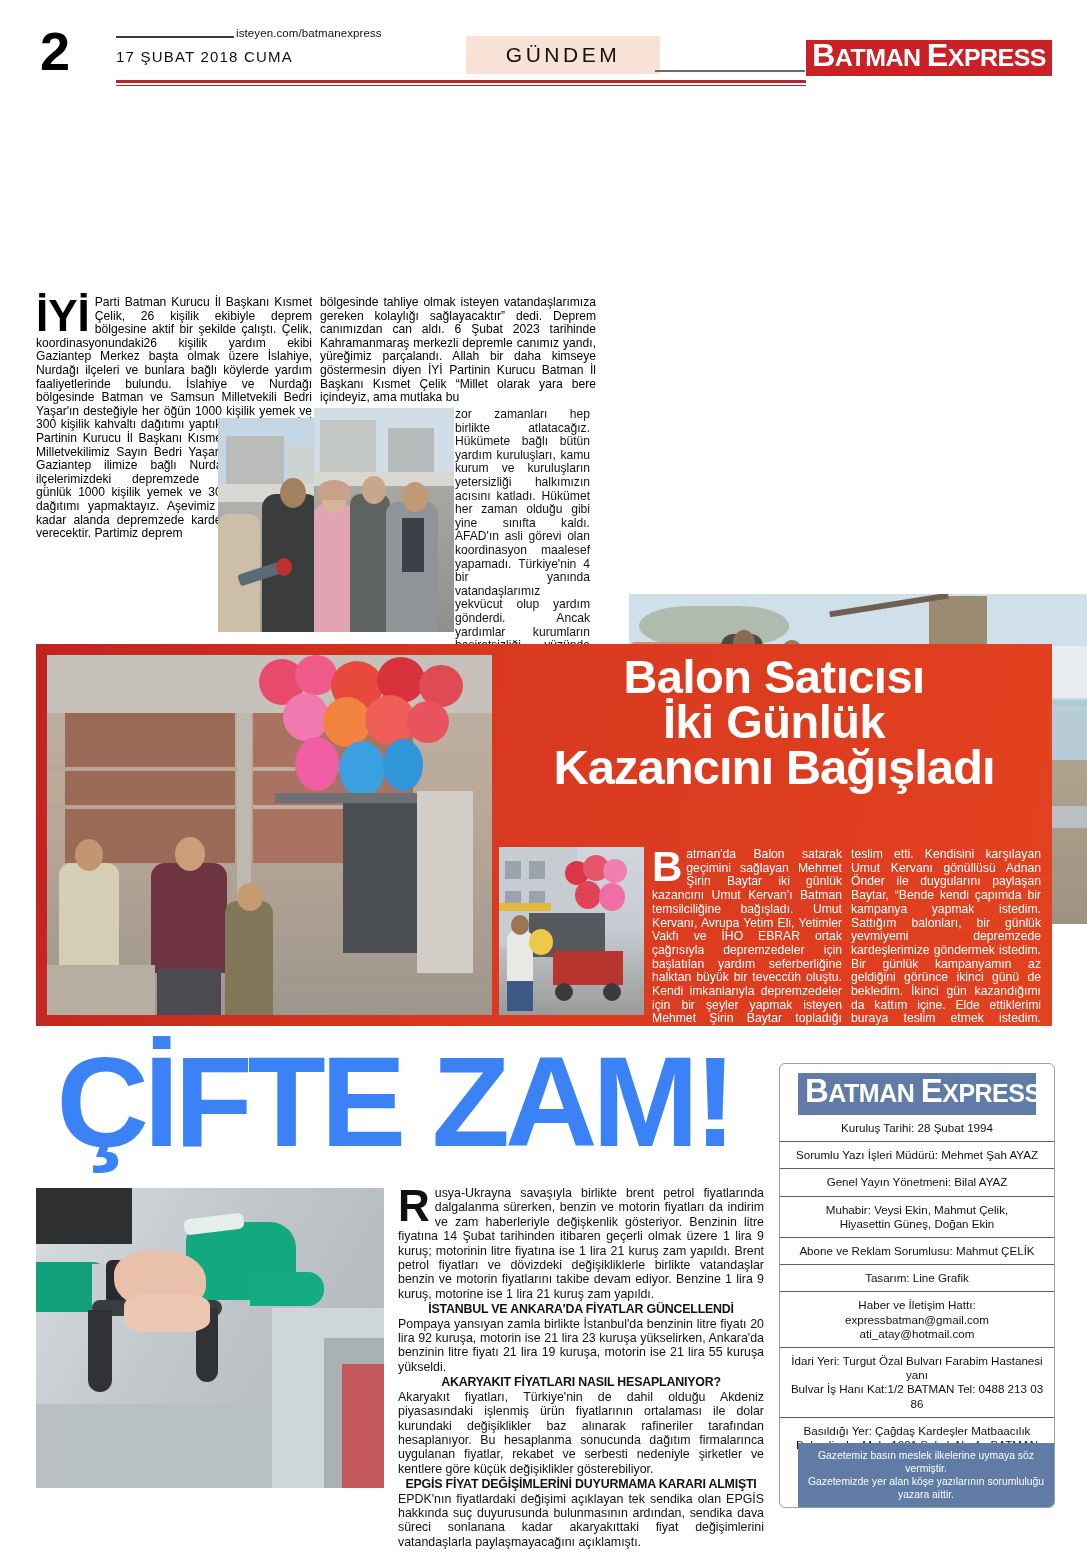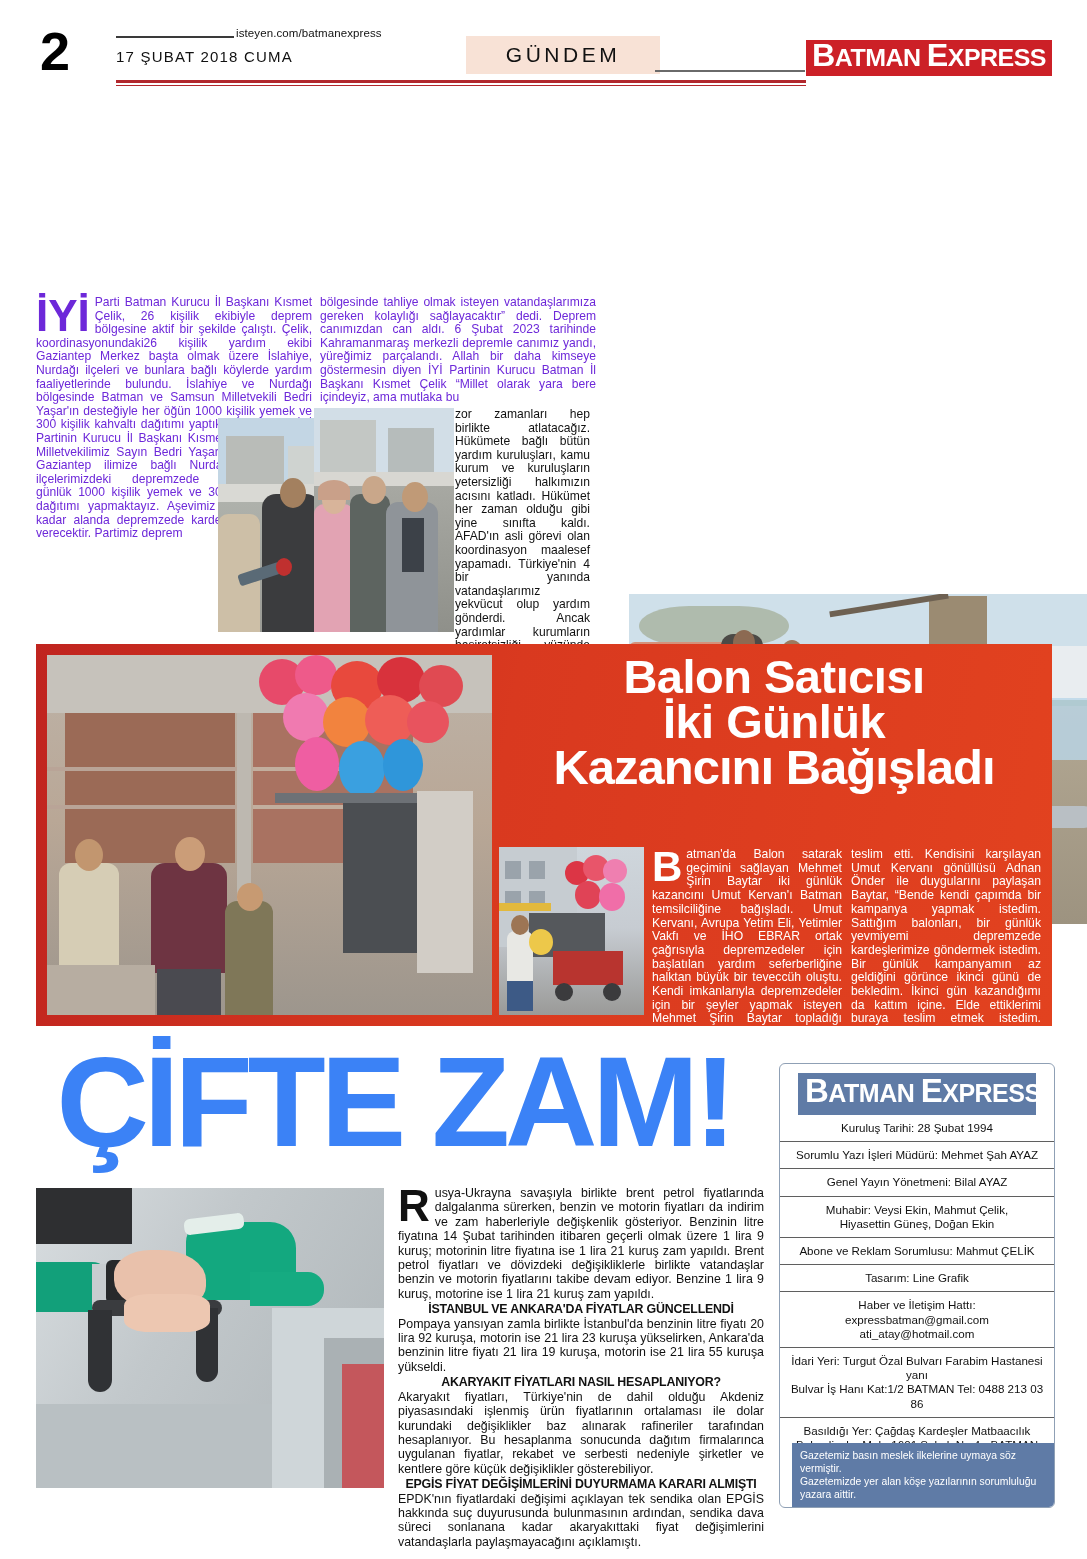--- a/index.html
+++ b/index.html
@@ -23,21 +23,21 @@
 
   
   .lead-head{position:absolute;left:0;top:88px;width:1087px;text-align:center;}
   .lead-head .l1,.lead-head .l2{font-weight:bold;font-family:"Liberation Sans",sans-serif;color:#000;
       letter-spacing:-2px;line-height:.92;transform:scaleX(1.0);}
   .lead-head .l1{font-size:87px;}
   .lead-head .l2{font-size:87px;margin-top:-4px;}
 
   
   .a1{position:absolute;left:36px;top:296px;width:1016px;height:336px;}
-  .col{position:absolute;top:0;font-size:12.1px;line-height:13.6px;text-align:justify;color:#6d28d9;hyphens:none;}
+  .col{position:absolute;top:0;font-size:12.1px;line-height:13.6px;text-align:justify;color:#000000;hyphens:none;}
   .c1{left:0;width:276px;}
   .c2{left:284px;width:276px;}
   .dropcap{float:left;font-size:44px;line-height:36px;font-weight:bold;margin:2px 5px 0 0;font-family:"Liberation Sans",sans-serif;}
 
   .ph{position:absolute;background:#c9d0d6;overflow:hidden;}
 
   
   #photo-crowd{left:218px;top:420px;width:154px;height:212px;}
   
   #photo-cook{left:593px;top:298px;width:459px;height:330px;}
@@ -62,21 +62,21 @@
   .a2 .dc{float:left;font-size:44px;line-height:36px;font-weight:bold;margin:2px 5px 0 0;}
   .a2 .sub{display:block;text-align:center;font-weight:bold;font-size:12.4px;margin:1px 0 0 0;letter-spacing:-.2px;}
 
   
   .imprint{position:absolute;left:779px;top:1063px;width:274px;height:443px;border:1px solid #8fa0b5;border-radius:6px;background:#fff;overflow:hidden;}
   .imp-logo{margin:9px auto 0;width:238px;height:42px;background:#5f7ba6;position:relative;overflow:hidden;}
   .imp-logo .lg{position:absolute;left:7px;top:-1px;color:#fff;font-size:33px;font-weight:bold;letter-spacing:-.5px;white-space:nowrap;font-family:"Liberation Sans",sans-serif;}
   .imp-logo .lg small{font-size:25px;}
   .imp-row{padding:6px 8px;text-align:center;font-size:11.6px;line-height:14.2px;color:#111;border-bottom:1.6px solid #5f5f5f;}
   .imp-row:last-of-type{border-bottom:none;}
-  .imp-note{position:absolute;left:12px;right:0;bottom:0;background:#5f7ba6;color:#fff;font-size:10.4px;line-height:13px;padding:6px 8px;}
+  .imp-note{position:absolute;left:18px;right:0;bottom:0;background:#5f7ba6;color:#fff;font-size:10.4px;line-height:13px;text-align:center;padding:6px 8px;}
 
   
   .blob{position:absolute;border-radius:50%;}
   .rect{position:absolute;}
 </style>
 </head>
 <body>
 
 <div class="page">
 

